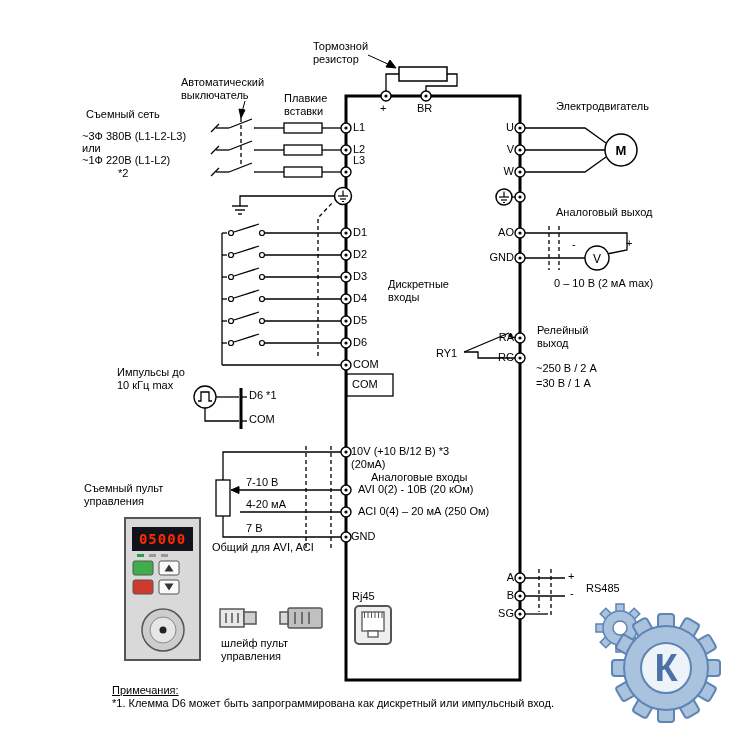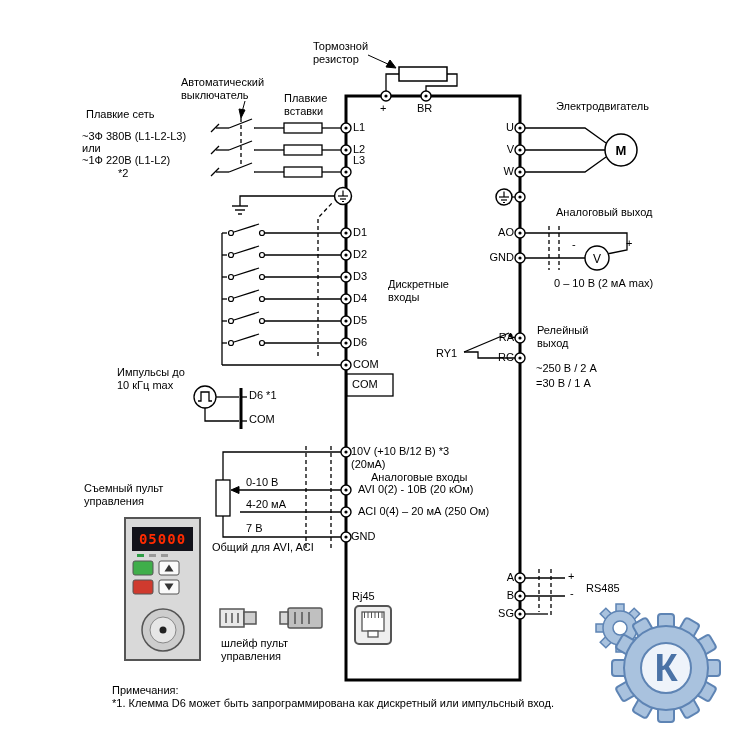--- a/index.html
+++ b/index.html
@@ -2,21 +2,21 @@
 <html><head>
 <meta charset="utf-8">
 <style>
   *{box-sizing:border-box}
   body{margin:0;background:#fff}
   #page{position:relative;width:745px;height:745px;background:#fff;font-family:"Liberation Sans",sans-serif;overflow:hidden}
   svg.canvas{position:absolute;left:0;top:0}
   .lbl{position:absolute;font-size:11px;line-height:12.5px;color:#000;white-space:pre-line}
   .r{text-align:right}
   .title{font-weight:bold;font-size:13px;text-align:center}
-  .notes-h{}
+  .notes-h{text-decoration:underline}
   .display{position:absolute;left:133px;top:529px;width:59px;height:21px;color:#ff2b00;
            font-family:"DejaVu Sans Mono",monospace;font-weight:bold;font-size:14px;
            line-height:21px;text-align:center;letter-spacing:1px}
 </style>
 </head>
 <body>
 
 <div id="page">
 
 <svg class="canvas" width="745" height="745" viewBox="0 0 745 745">
@@ -289,21 +289,21 @@
   </g>
 </svg>
 
 
 <div class="lbl" style="left:313px;top:40px">Тормозной
 резистор</div>
 <div class="lbl" style="left:181px;top:76px">Автоматический
 выключатель</div>
 <div class="lbl" style="left:284px;top:92px">Плавкие
 вставки</div>
-<div class="lbl" style="left:86px;top:108px">Плавкие сеть</div>
+<div class="lbl" style="left:86px;top:108px">Съемный сеть</div>
 <div class="lbl" style="left:82px;top:130px">~3Ф 380В (L1-L2-L3)</div>
 <div class="lbl" style="left:82px;top:142px">или</div>
 <div class="lbl" style="left:82px;top:154px">~1Ф 220В (L1-L2)</div>
 <div class="lbl" style="left:118px;top:167px">*2</div>
 
 <div class="lbl" style="left:380px;top:102px">+</div>
 <div class="lbl" style="left:417px;top:102px">BR</div>
 <div class="lbl" style="left:556px;top:100px">Электродвигатель</div>
 
 <div class="lbl" style="left:353px;top:121px">L1</div>
@@ -328,21 +328,21 @@
 10 кГц max</div>
 <div class="lbl" style="left:249px;top:389px">D6  *1</div>
 <div class="lbl" style="left:249px;top:413px">COM</div>
 
 <div class="lbl" style="left:351px;top:445px">10V (+10 В/12 В)  *3</div>
 <div class="lbl" style="left:351px;top:458px">(20мА)</div>
 <div class="lbl" style="left:371px;top:471px">Аналоговые входы</div>
 <div class="lbl" style="left:358px;top:483px">AVI  0(2) - 10В (20 кОм)</div>
 <div class="lbl" style="left:358px;top:505px">ACI  0(4) – 20 мА (250 Ом)</div>
 <div class="lbl" style="left:351px;top:530px">GND</div>
-<div class="lbl" style="left:246px;top:476px">0-10 В</div>
+<div class="lbl" style="left:246px;top:476px">7-10 В</div>
 <div class="lbl" style="left:246px;top:498px">4-20 мА</div>
 <div class="lbl" style="left:246px;top:522px">7 В</div>
 <div class="lbl" style="left:212px;top:541px">Общий для AVI, ACI</div>
 
 <div class="lbl" style="left:84px;top:482px">Съемный пульт
 управления</div>
 <div class="lbl" style="left:221px;top:637px">шлейф пульт
 управления</div>
 <div class="lbl" style="left:352px;top:590px">Rj45</div>
 

